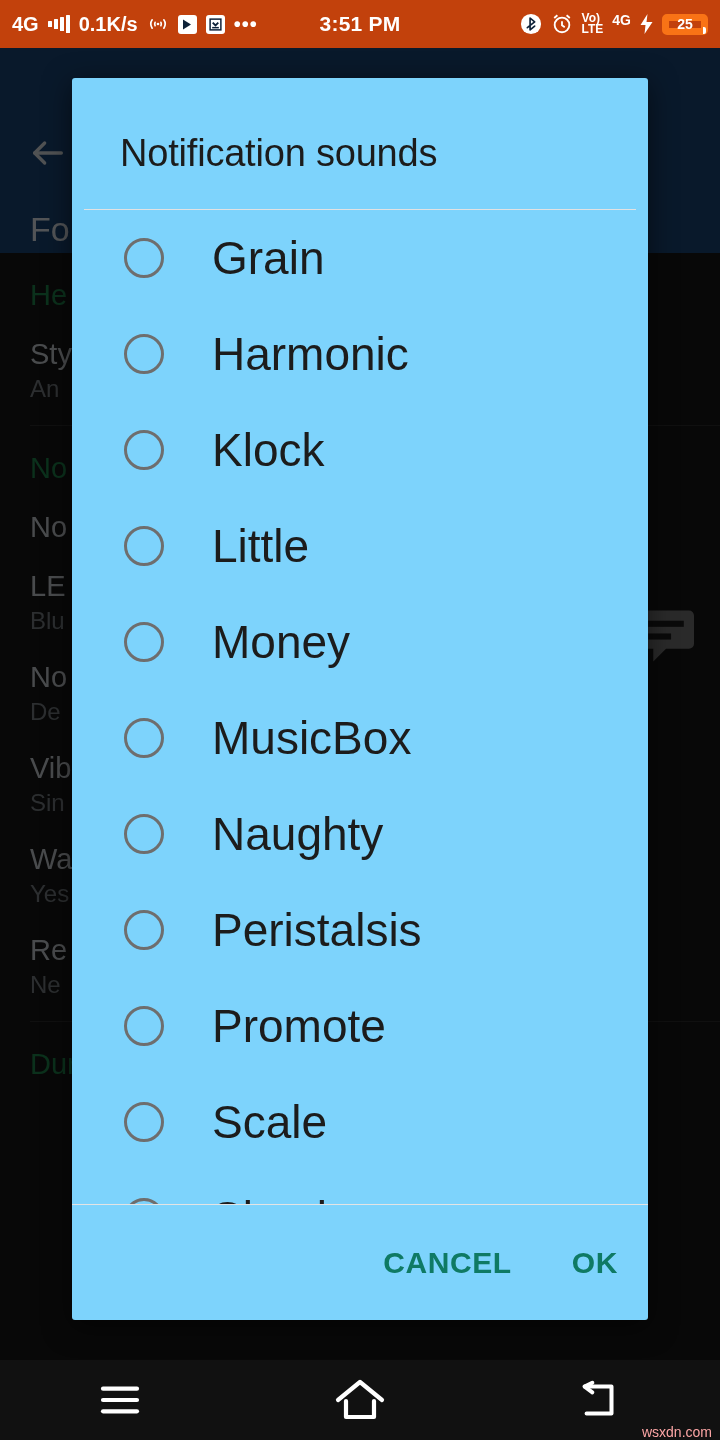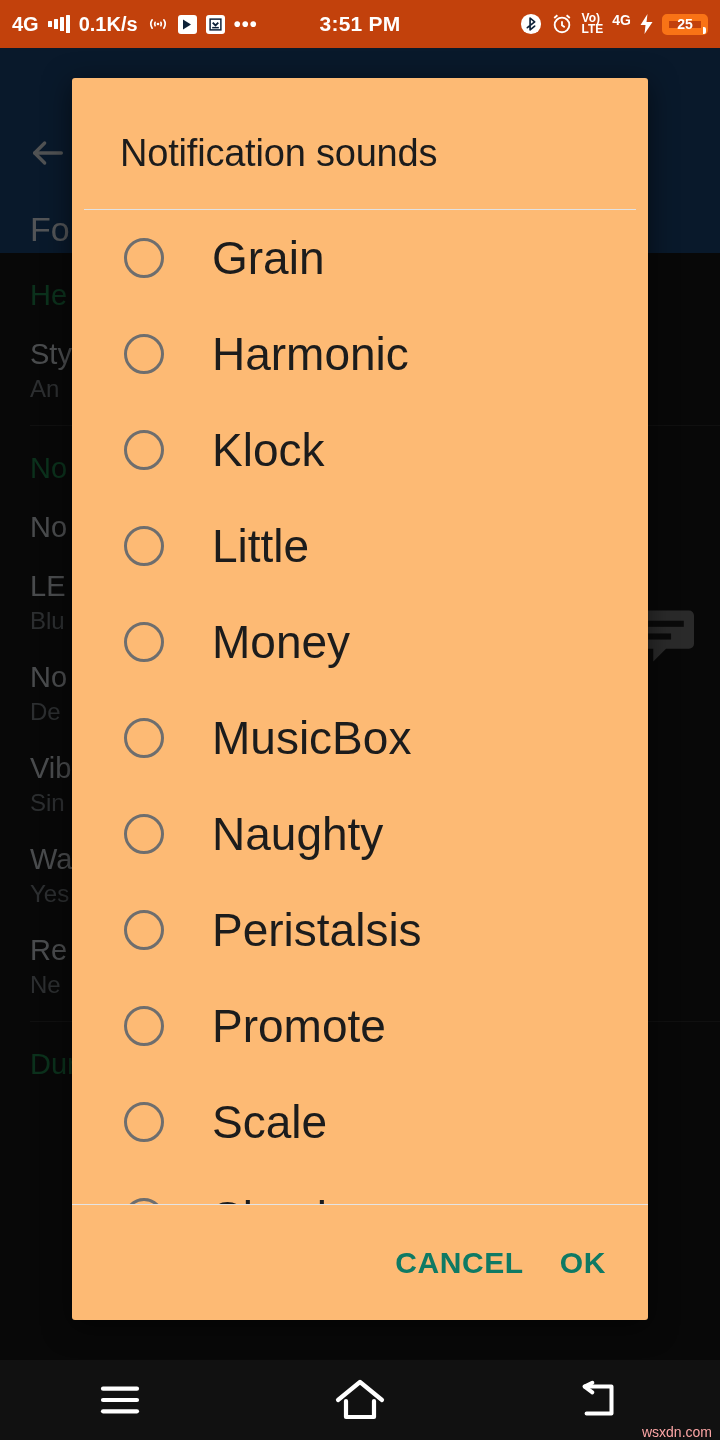--- a/index.html
+++ b/index.html
@@ -116,21 +116,21 @@
     position: absolute; right: 22px; top: 608px;
     width: 64px; height: 56px;
     z-index: 1;
   }
 
   
   #dialog {
     position: absolute;
     left: 72px; top: 78px;
     width: 576px; height: 1242px;
-    background: #fdba74;
+    background: #7dd3fc;
     border-radius: 3px;
     box-shadow: 0 6px 28px rgba(0,0,0,.55);
     z-index: 10;
     display: flex; flex-direction: column;
     overflow: hidden;
   }
   #dialog-title {
     font-size: 38px; color: #1c1c1c; font-weight: normal;
     padding: 54px 0 0 48px;
     letter-spacing: -.2px;
@@ -159,22 +159,22 @@
     font-size: 46px; color: #1c1c1c;
     margin-left: 48px;
     white-space: nowrap;
   }
   #dialog-actions-divider {
     height: 1px; background: #e4e4e4;
   }
   #dialog-actions {
     height: 122px;
     display: flex; align-items: center; justify-content: flex-end;
-    gap: 24px;
-    padding-right: 36px;
+    gap: 48px;
+    padding-right: 24px;
   }
   .action-btn {
     background: none; border: none;
     color: #0f7a64;
     font-family: "Liberation Sans", sans-serif;
     font-size: 30px; font-weight: bold;
     letter-spacing: .6px;
     cursor: pointer;
     padding: 10px 6px;
   }

